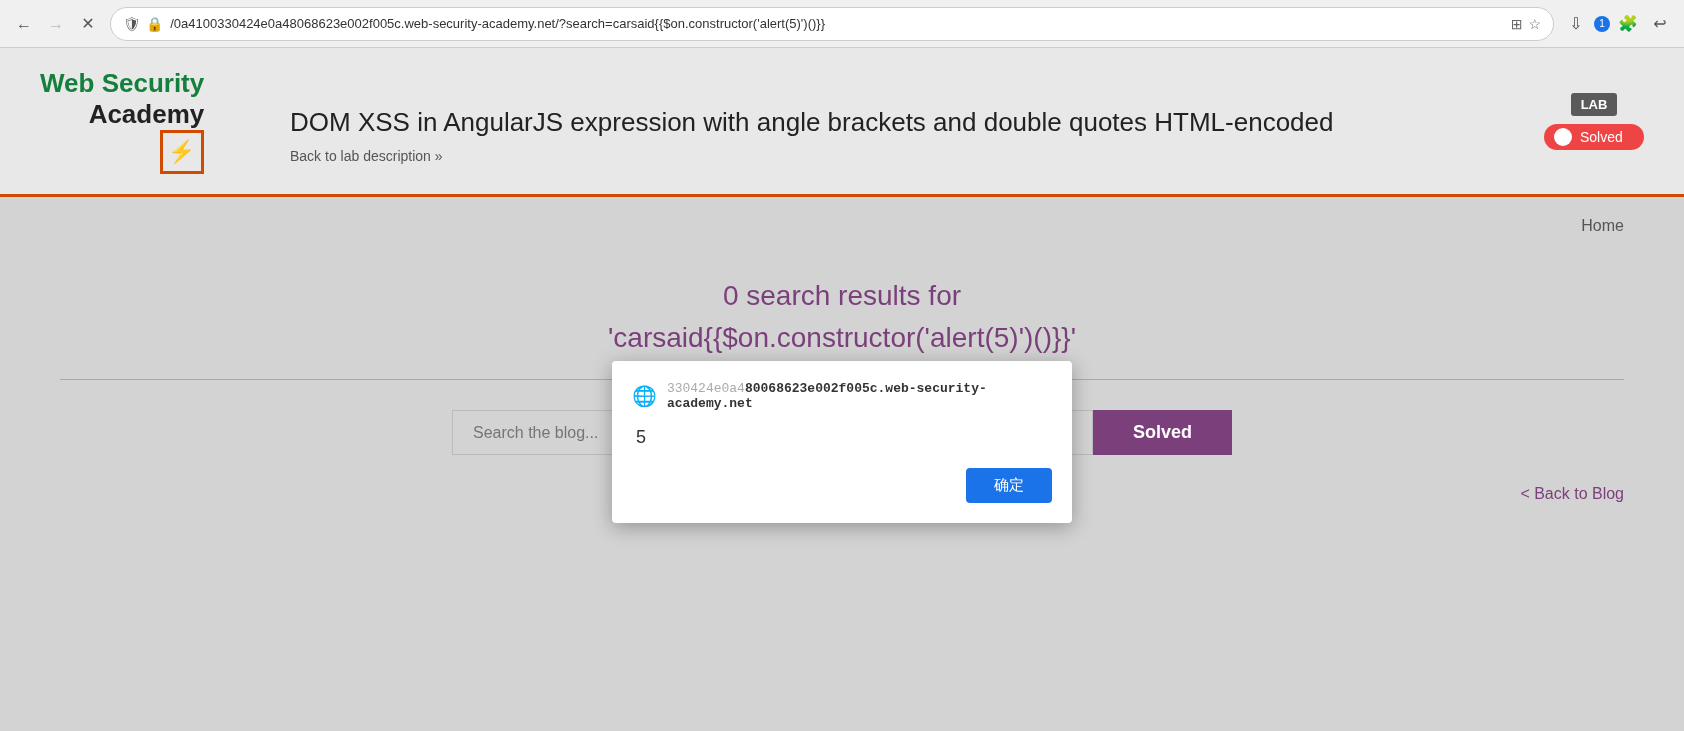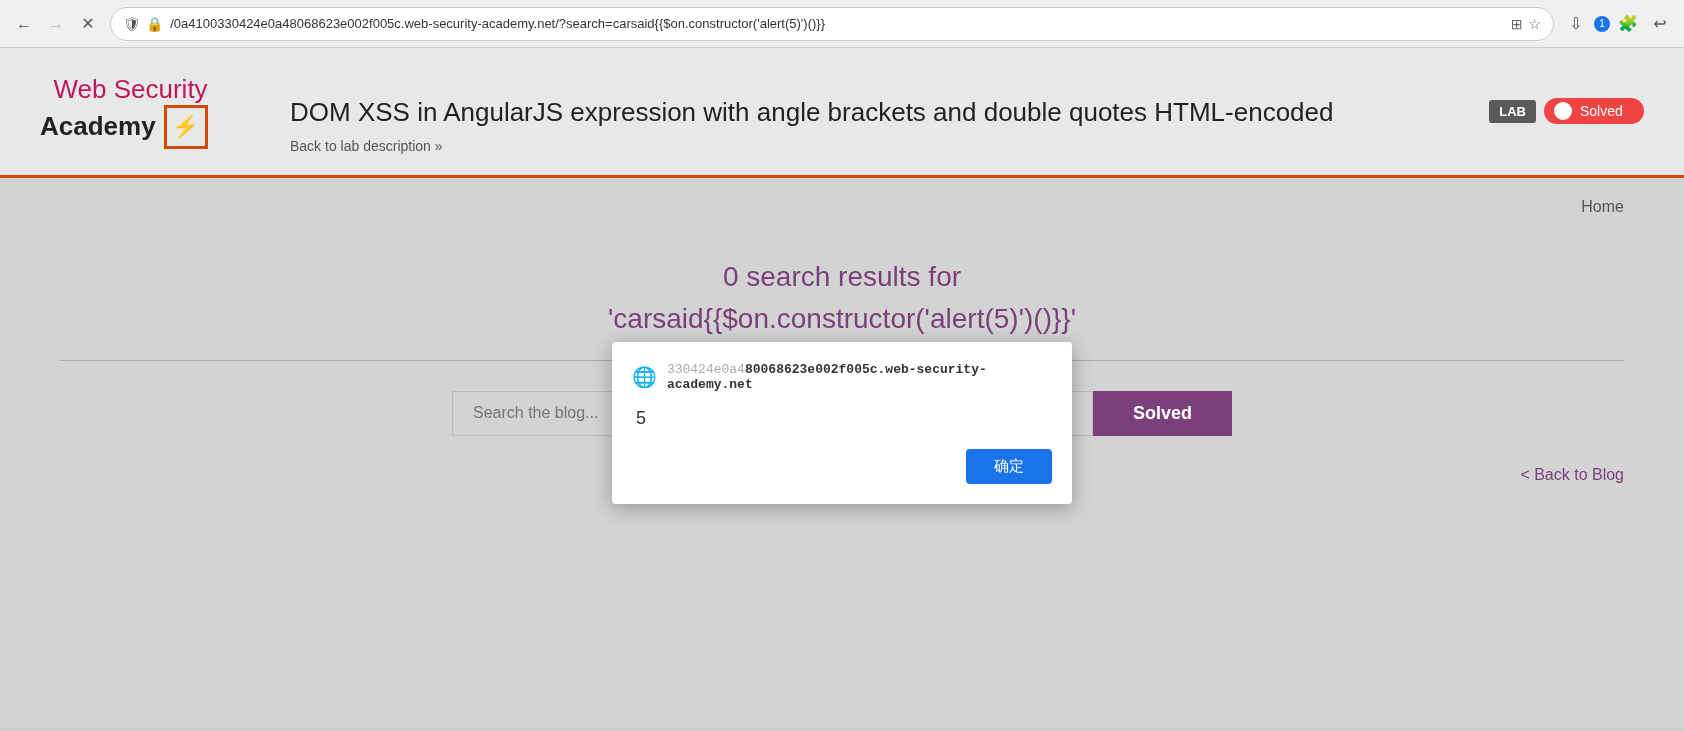--- a/index.html
+++ b/index.html
@@ -133,20 +133,21 @@
       color: #555;
       font-size: 14px;
       text-decoration: none;
       margin-top: 8px;
       display: inline-block;
     }
     .lab-badge-area {
       display: flex;
       align-items: center;
       gap: 8px;
+      flex-direction: column;
     }
     .lab-badge {
       background: #5a5a5a;
       color: white;
       padding: 4px 10px;
       font-size: 13px;
       font-weight: bold;
       border-radius: 3px;
     }
     .solved-toggle {
@@ -329,22 +330,22 @@
       <span>1</span>
     </div>
     <button class="browser-action-btn">🧩</button>
     <button class="browser-action-btn">↩</button>
   </div>
 </div>
 
 <div class="page-header">
   <div class="logo-area">
     <div style="text-align:right;">
-      <div style="font-size:26px;font-weight:normal;color:#be185d;line-height:1.2;">Web Security</div>
-      <div style="font-size:26px;font-weight:bold;color:#222;line-height:1.2;display:flex;align-items:center;gap:8px;">
+      <div style="font-size:26px;font-weight:bold;color:#15803d;line-height:1.2;">Web Security</div>
+      <div style="font-size:26px;font-weight:bold;color:#222;line-height:1.2;display:flex;align-items:flex-end;flex-direction:column;">
         <span>Academy</span>
         <div class="logo-icon">⚡</div>
       </div>
     </div>
   </div>
   <div class="header-content">
     <div class="lab-title">DOM XSS in AngularJS expression with angle brackets and double quotes HTML-encoded</div>
     <a class="back-link" href="#">Back to lab description »</a>
   </div>
   <div class="lab-badge-area">

